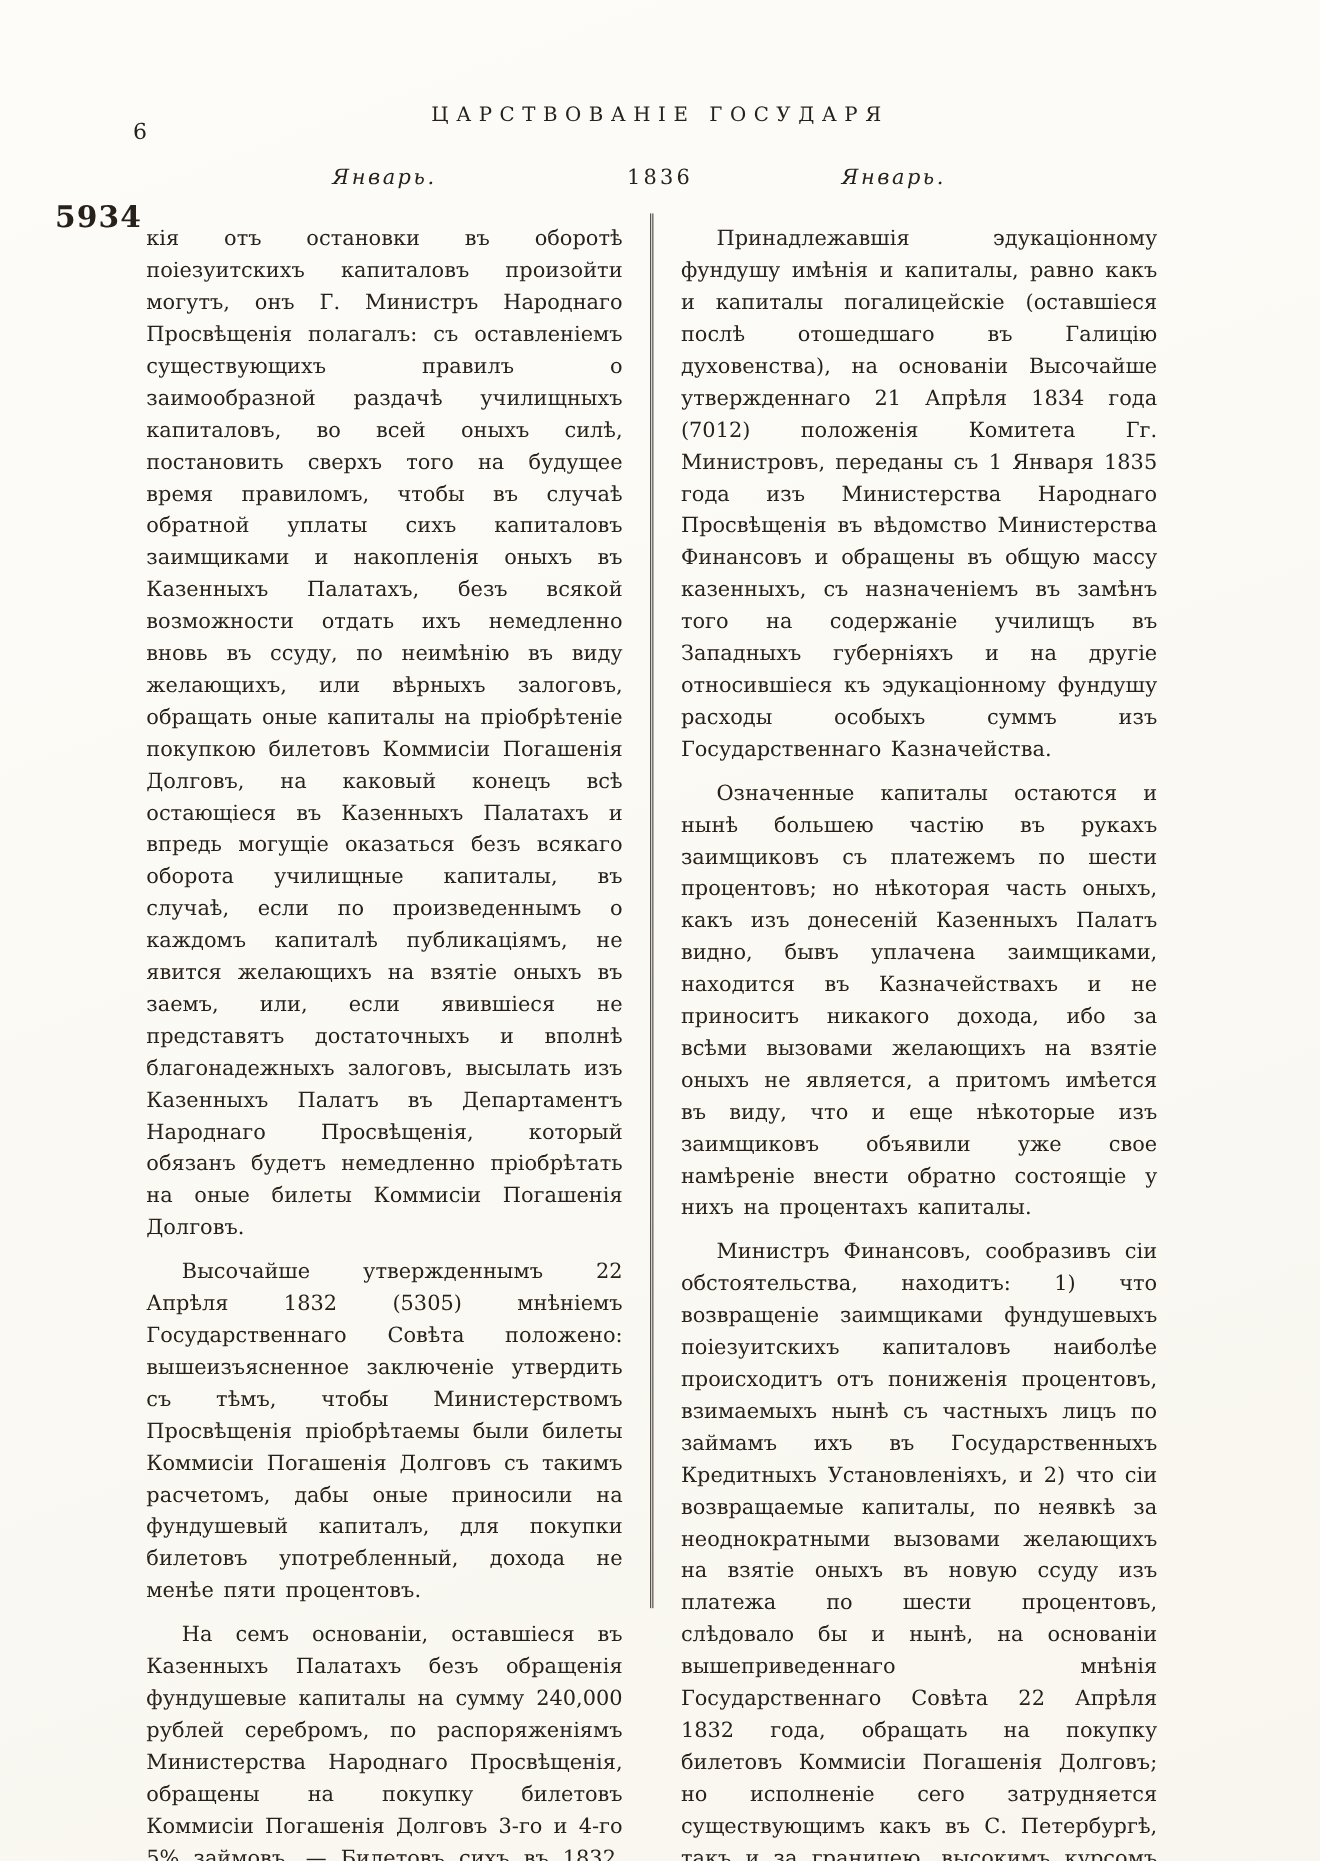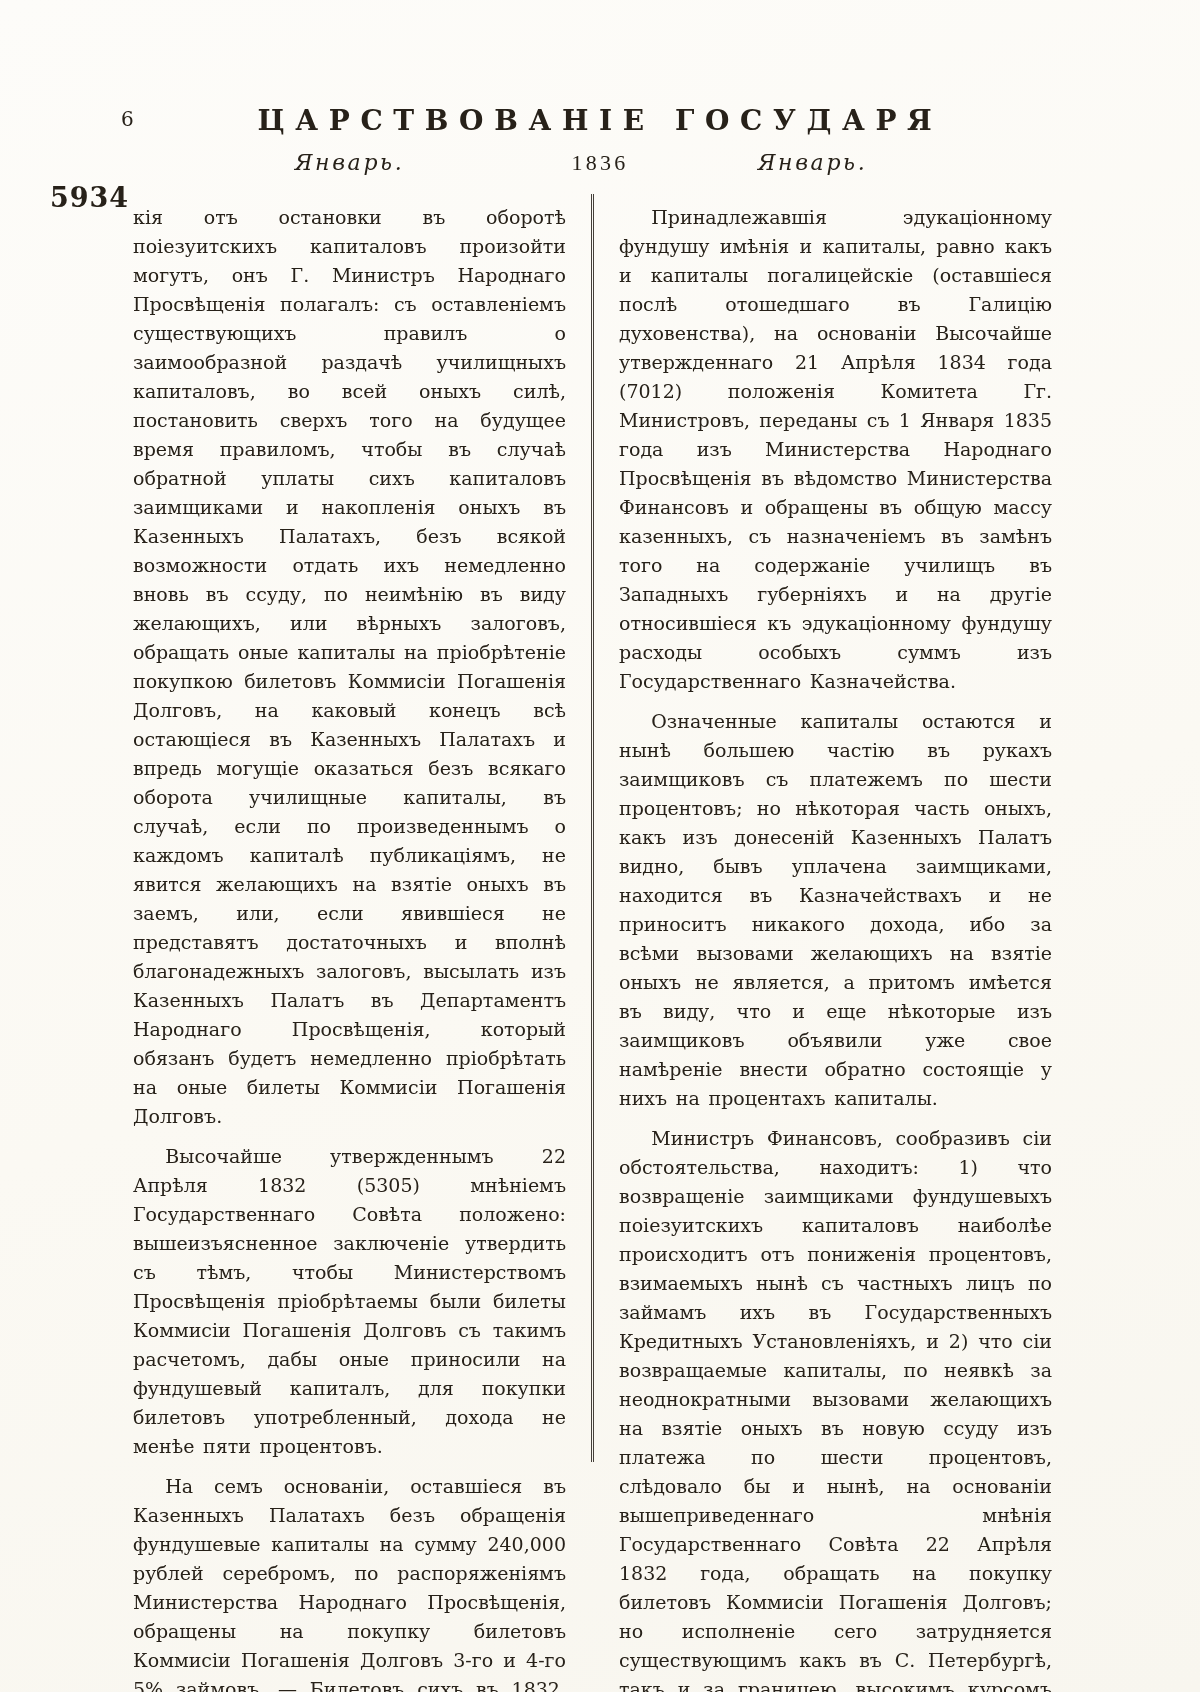--- a/index.html
+++ b/index.html
@@ -21,52 +21,51 @@
     background: linear-gradient(160deg, #fdfcf9 0%, #fbf9f3 55%, #f8f6ef 100%);
   }
   .page-number {
     position: absolute;
     left: 121px;
     top: 107px;
     font-size: 20px;
   }
   .header-title {
     position: absolute;
-    top: 104px;
+    top: 94px;
     left: 0;
     width: 100%;
     text-align: center;
-    font-size: 28px;
-    font-weight: 700;
+    font-size: 18px;
+    font-weight: 400;
     letter-spacing: 0.38em;
     white-space: nowrap;
   }
   .subheader {
     position: absolute;
     top: 150px;
     left: 0;
     width: 100%;
     height: 30px;
-    font-size: 22px;
+    font-size: 19px;
   }
   .sub-left {
     position: absolute;
     left: 122px;
     width: 455px;
     text-align: center;
     font-style: italic;
     letter-spacing: 0.12em;
   }
   .sub-center {
     position: absolute;
     left: 0;
     width: 100%;
     text-align: center;
     letter-spacing: 0.15em;
-    font-family: Liberation Serif, serif;
   }
   .sub-right {
     position: absolute;
     left: 585px;
     width: 455px;
     text-align: center;
     font-style: italic;
     letter-spacing: 0.12em;
   }
   .act-number {

